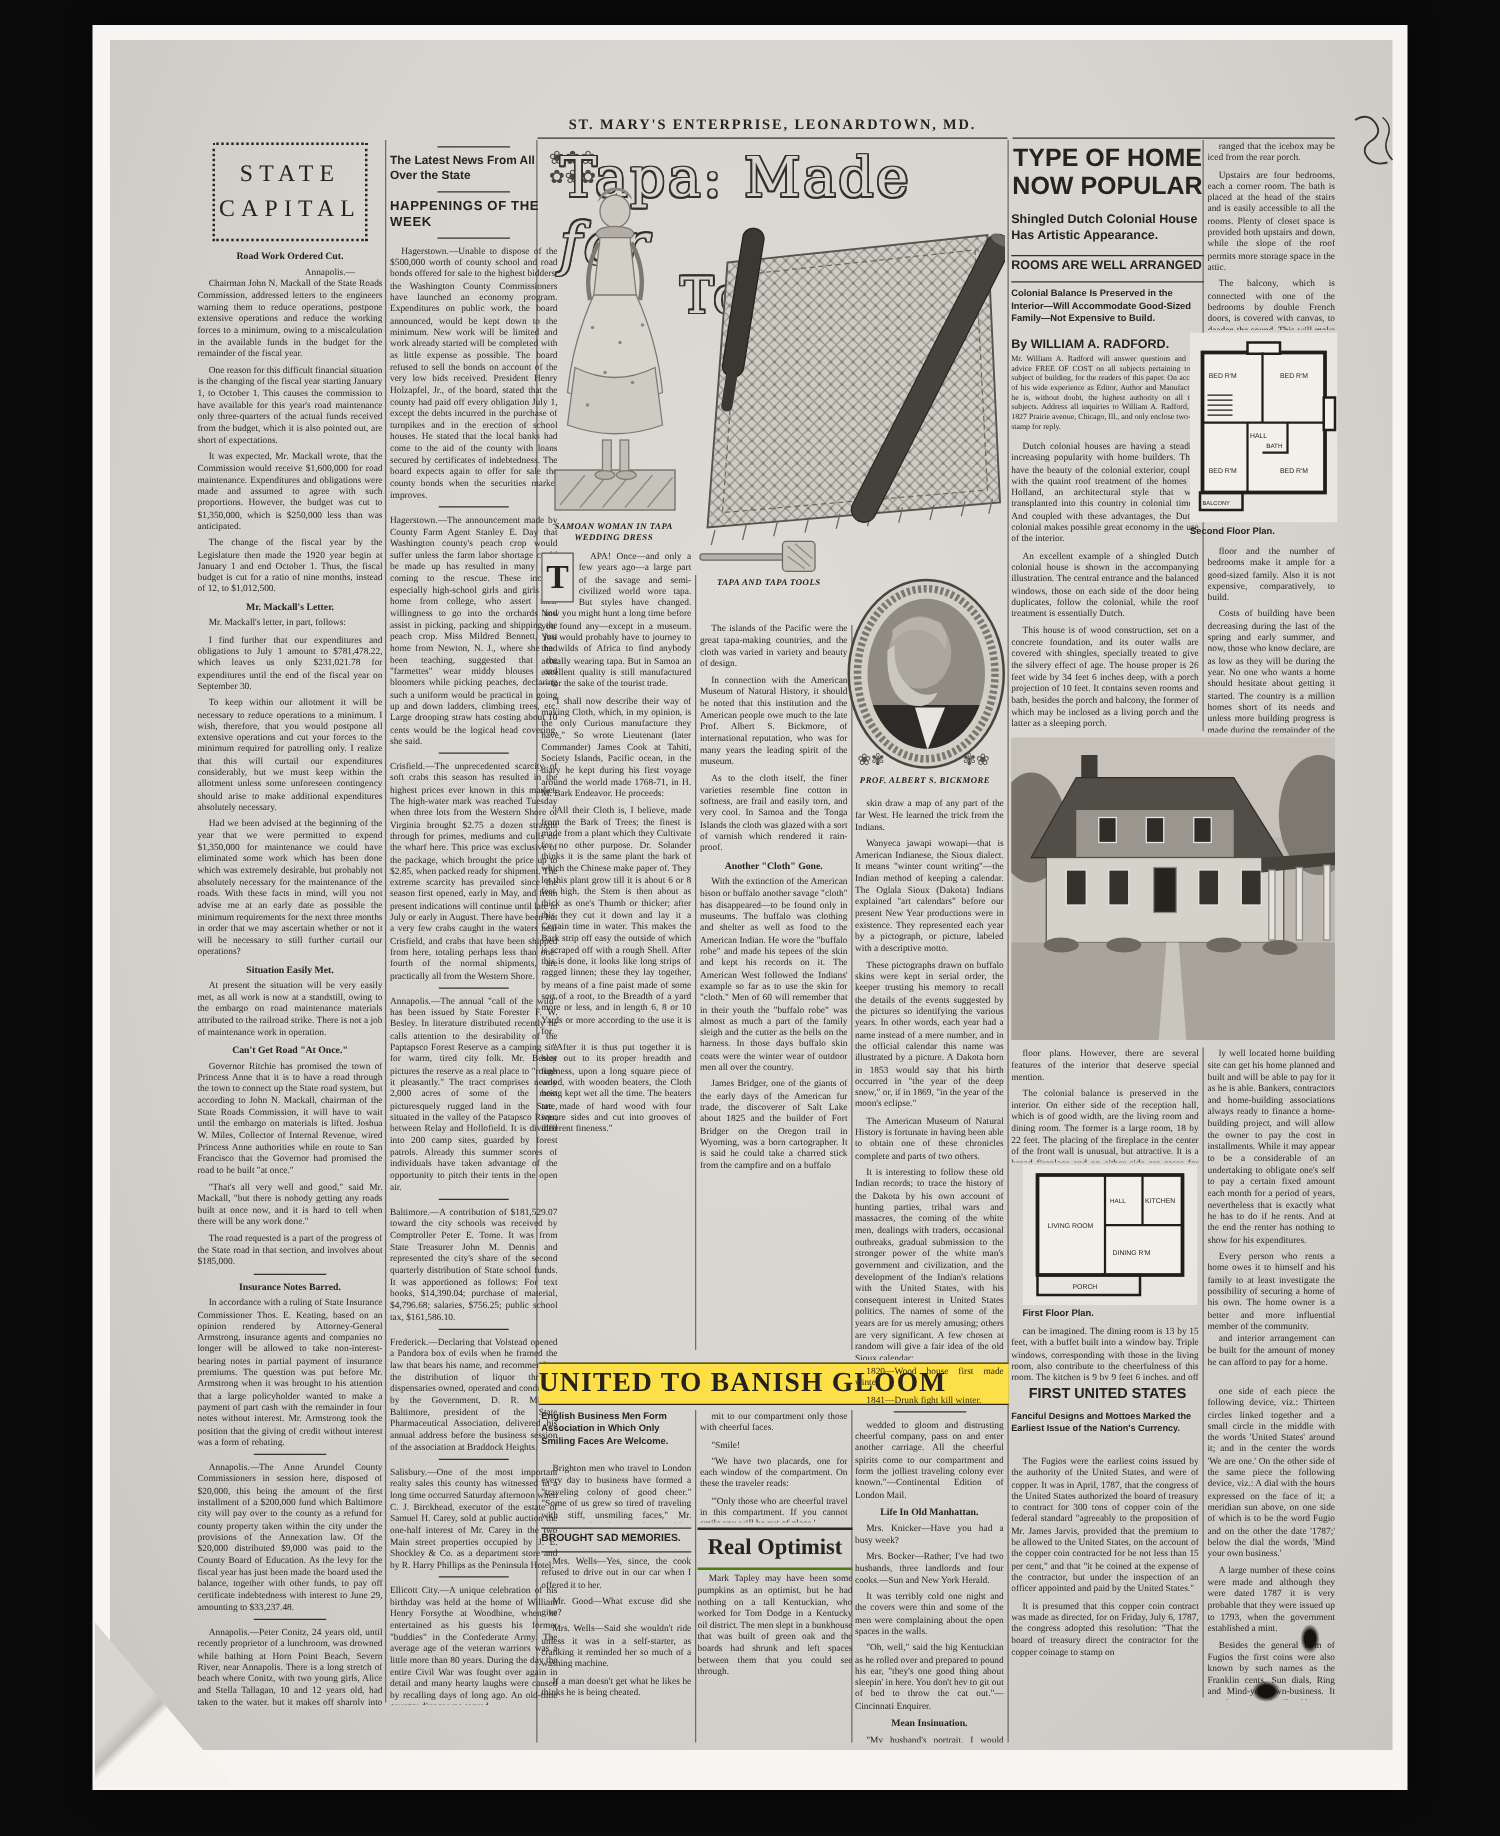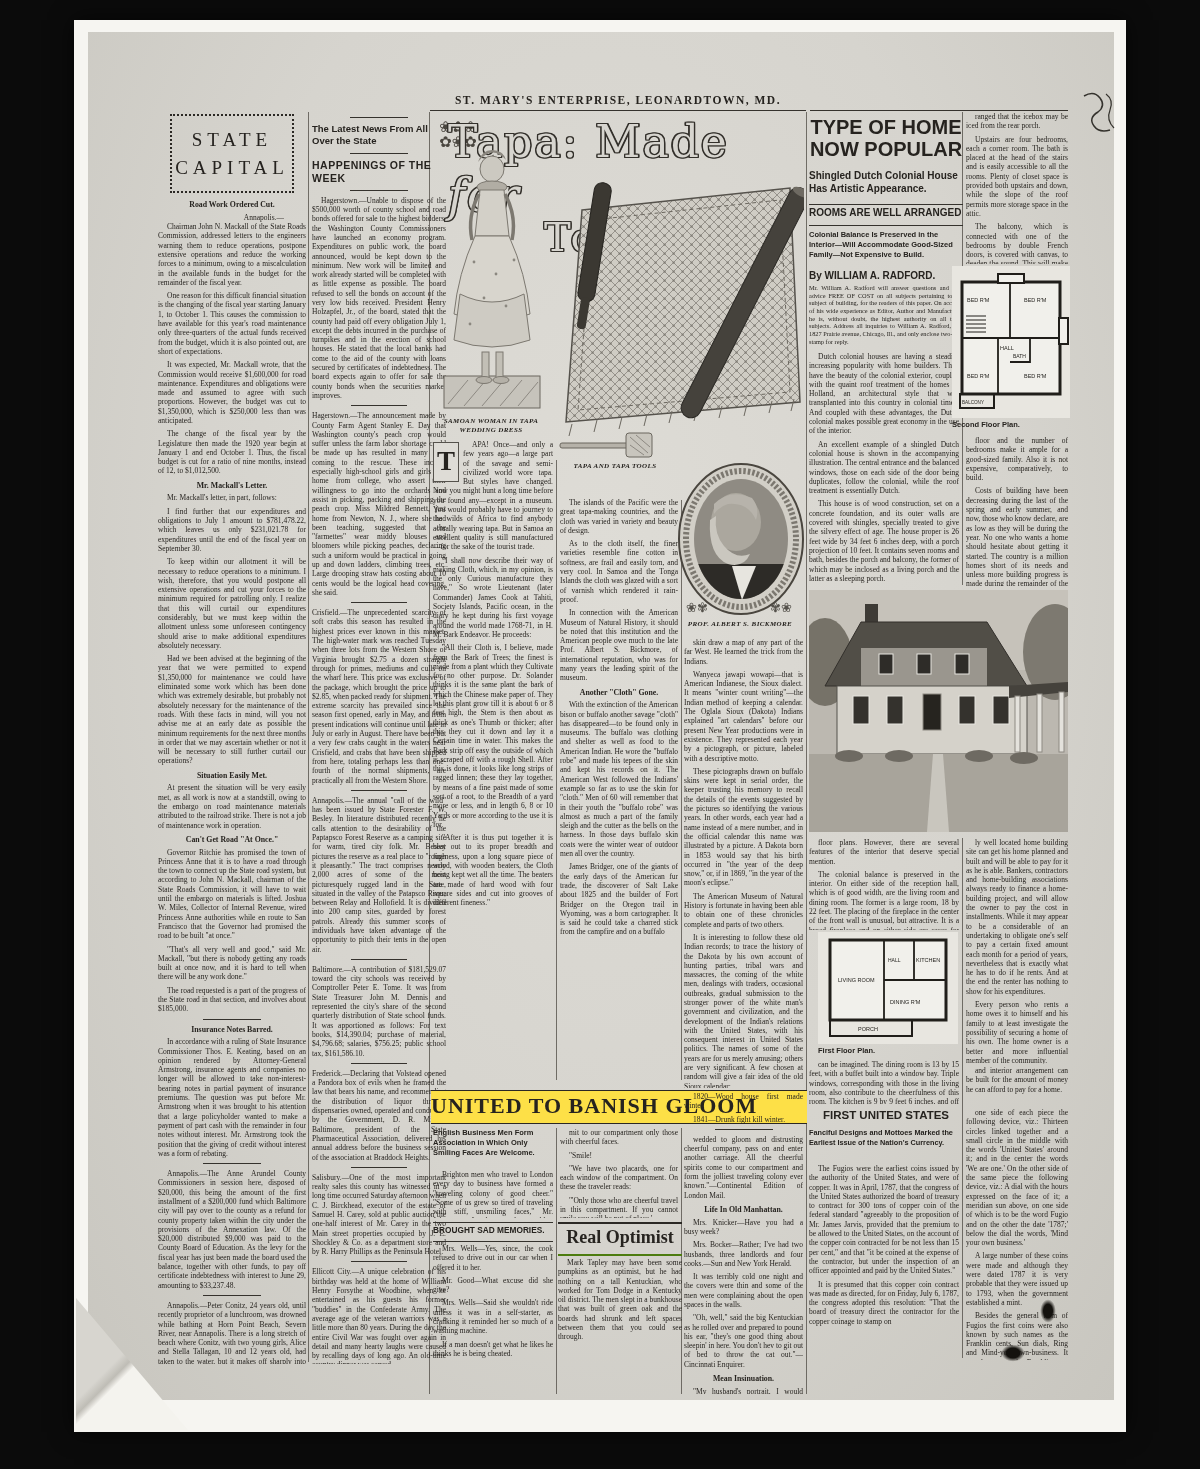--- a/index.html
+++ b/index.html
@@ -219,22 +219,22 @@
     <div>
         <p>APA! Once—and only a few years ago—a large part of the savage and semi-civilized world wore tapa. But styles have changed. Now you might hunt a long time before you found any—except in a museum. You would probably have to journey to the wilds of Africa to find anybody actually wearing tapa. But in Samoa an excellent quality is still manufactured—for the sake of the tourist trade.</p>
         <p>"I shall now describe their way of making Cloth, which, in my opinion, is the only Curious manufacture they have," So wrote Lieutenant (later Commander) James Cook at Tahiti, Society Islands, Pacific ocean, in the diary he kept during his first voyage around the world made 1768-71, in H. M. Bark Endeavor. He proceeds:</p>
         <p>"All their Cloth is, I believe, made from the Bark of Trees; the finest is made from a plant which they Cultivate for no other purpose. Dr. Solander thinks it is the same plant the bark of which the Chinese make paper of. They let this plant grow till it is about 6 or 8 feet high, the Stem is then about as thick as one's Thumb or thicker; after this they cut it down and lay it a Certain time in water. This makes the Bark strip off easy the outside of which is scraped off with a rough Shell. After this is done, it looks like long strips of ragged linnen; these they lay together, by means of a fine paist made of some sort of a root, to the Breadth of a yard more or less, and in length 6, 8 or 10 Yards or more according to the use it is for.</p>
         <p>"After it is thus put together it is beat out to its proper breadth and fineness, upon a long square piece of wood, with wooden beaters, the Cloth being kept wet all the time. The beaters are made of hard wood with four square sides and cut into grooves of different fineness."</p>
       </div>
   </div>
   <div class="col" style="left:560px;top:498px;width:118px;height:590px">
     <div>
         <p>The islands of the Pacific were the great tapa-making countries, and the cloth was varied in variety and beauty of design.</p>
+        <p>In connection with the American Museum of Natural History, it should be noted that this institution and the American people owe much to the late Prof. Albert S. Bickmore, of international reputation, who was for many years the leading spirit of the museum.</p>
         <p>As to the cloth itself, the finer varieties resemble fine cotton in softness, are frail and easily torn, and very cool. In Samoa and the Tonga Islands the cloth was glazed with a sort of varnish which rendered it rain-proof.</p>
-        <p>In connection with the American Museum of Natural History, it should be noted that this institution and the American people owe much to the late Prof. Albert S. Bickmore, of international reputation, who was for many years the leading spirit of the museum.</p>
       </div>
     <div class="xh">Another "Cloth" Gone.</div>
     <div>
         <p>With the extinction of the American bison or buffalo another savage "cloth" has disappeared—to be found only in museums. The buffalo was clothing and shelter as well as food to the American Indian. He wore the "buffalo robe" and made his tepees of the skin and kept his records on it. The American West followed the Indians' example so far as to use the skin for "cloth." Men of 60 will remember that in their youth the "buffalo robe" was almost as much a part of the family sleigh and the cutter as the bells on the harness. In those days buffalo skin coats were the winter wear of outdoor men all over the country.</p>
         <p>James Bridger, one of the giants of the early days of the American fur trade, the discoverer of Salt Lake about 1825 and the builder of Fort Bridger on the Oregon trail in Wyoming, was a born cartographer. It is said he could take a charred stick from the campfire and on a buffalo</p>
       </div>
   </div>
   <div class="col" style="left:684px;top:638px;width:119px;height:450px">
     <div>
         <p>skin draw a map of any part of the far West. He learned the trick from the Indians.</p>

